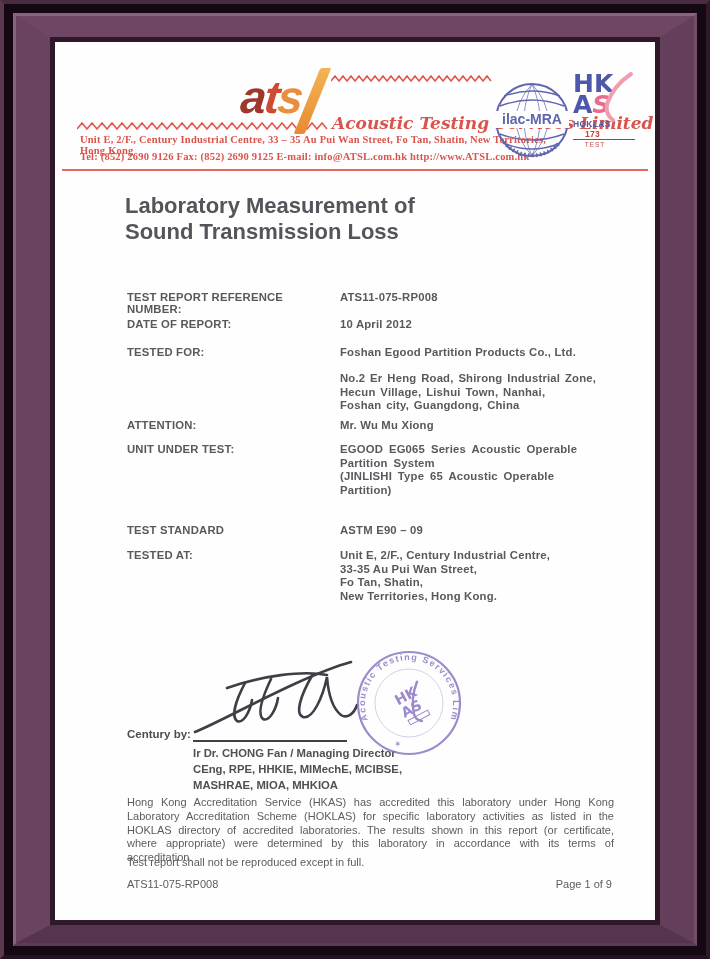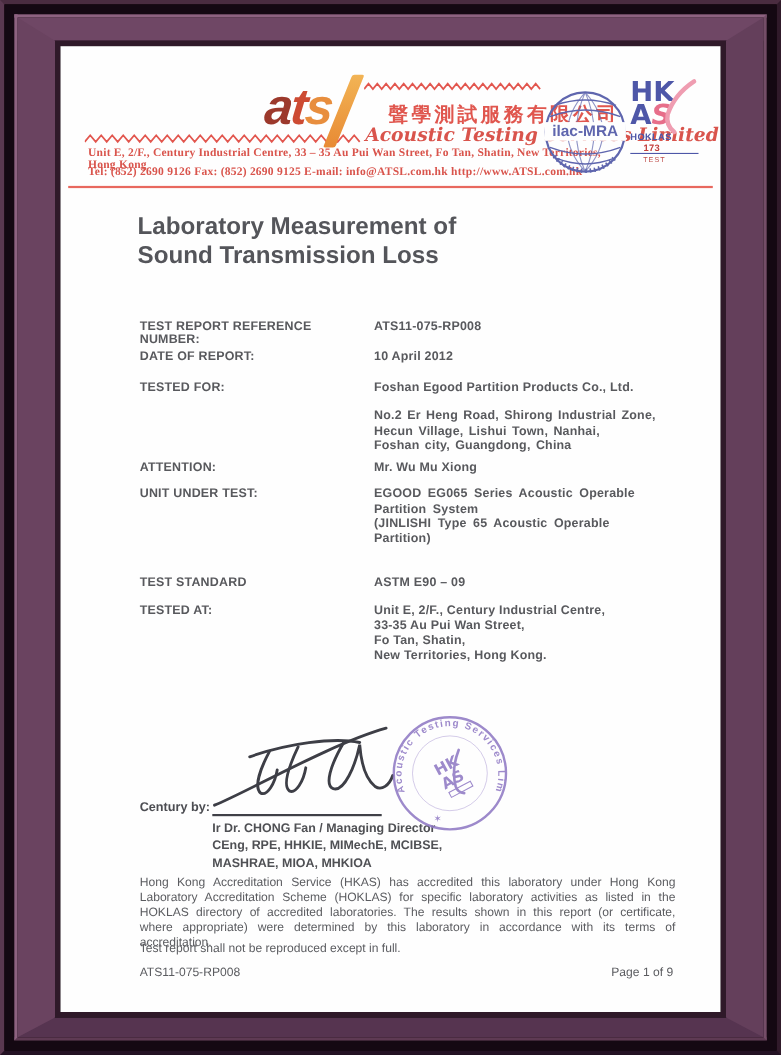--- a/index.html
+++ b/index.html
@@ -65,21 +65,20 @@
         <svg class="abs" style="left:22px;top:78px" width="256" height="14">
           <path d="M0,9 l5,-6 l5,6 l5,-6 l5,6 l5,-6 l5,6 l5,-6 l5,6 l5,-6 l5,6 l5,-6 l5,6 l5,-6 l5,6 l5,-6 l5,6 l5,-6 l5,6 l5,-6 l5,6 l5,-6 l5,6 l5,-6 l5,6 l5,-6 l5,6 l5,-6 l5,6 l5,-6 l5,6 l5,-6 l5,6 l5,-6 l5,6 l5,-6 l5,6 l5,-6 l5,6 l5,-6 l5,6 l5,-6 l5,6 l5,-6 l5,6 l5,-6 l5,6 l5,-6 l5,6 l5,-6 l5,6" fill="none" stroke="#e2564e" stroke-width="1.6"></path>
         </svg>
         <svg class="abs" style="left:276px;top:30px" width="168" height="14">
           <path d="M0,9 l4,-5 l4,5 l4,-5 l4,5 l4,-5 l4,5 l4,-5 l4,5 l4,-5 l4,5 l4,-5 l4,5 l4,-5 l4,5 l4,-5 l4,5 l4,-5 l4,5 l4,-5 l4,5 l4,-5 l4,5 l4,-5 l4,5 l4,-5 l4,5 l4,-5 l4,5 l4,-5 l4,5 l4,-5 l4,5 l4,-5 l4,5 l4,-5 l4,5 l4,-5 l4,5 l4,-5 l4,5" fill="none" stroke="#e2564e" stroke-width="1.6"></path>
         </svg>
 
         <div class="abs logo-letters"><span class="la">a</span><span class="lt">t</span><span class="ls">s</span></div>
         <div class="abs slash"></div>
 
-        <div class="abs cjk">聲學測試服務有限公司</div>
         <div class="abs script">Acoustic Testing Services Limited</div>
         <div class="abs addr a1">Unit E, 2/F., Century Industrial Centre, 33 – 35 Au Pui Wan Street, Fo Tan, Shatin, New Territories, Hong Kong</div>
         <div class="abs addr a2">Tel: (852) 2690 9126     Fax: (852) 2690 9125     E-mail: info@ATSL.com.hk     http://www.ATSL.com.hk</div>
         <div class="abs rule"></div>
 
         <svg class="abs ilac" viewBox="0 0 80 80">
           <circle cx="40" cy="40" r="36" fill="none" stroke="#5f66ae" stroke-width="2"></circle>
           <path d="M8,26 Q40,14 72,26 M12,16 Q40,6 68,16 M8,54 Q40,66 72,54 M14,64 Q40,74 66,64" fill="none" stroke="#5f66ae" stroke-width="1.4"></path>
           <path d="M40,4 Q24,40 40,76 M40,4 Q56,40 40,76 M40,4 Q8,40 40,76 M40,4 Q72,40 40,76" fill="none" stroke="#5f66ae" stroke-width="1" opacity="0.7"></path>
           <rect x="3" y="31" width="74" height="17" fill="#fefefe"></rect>

